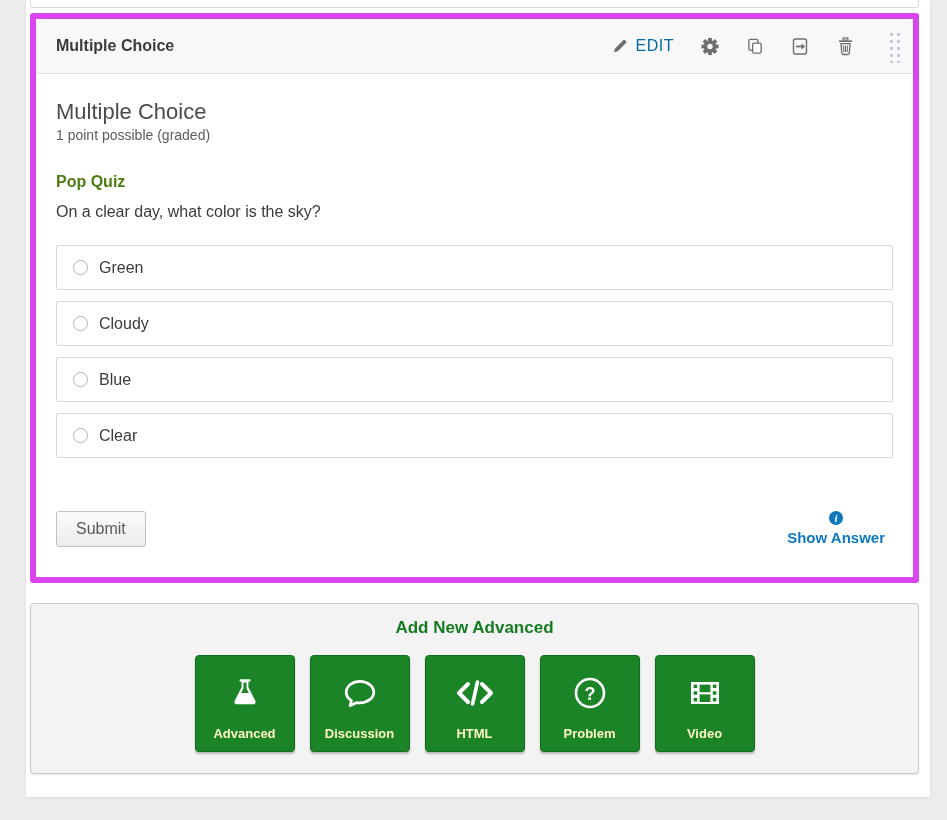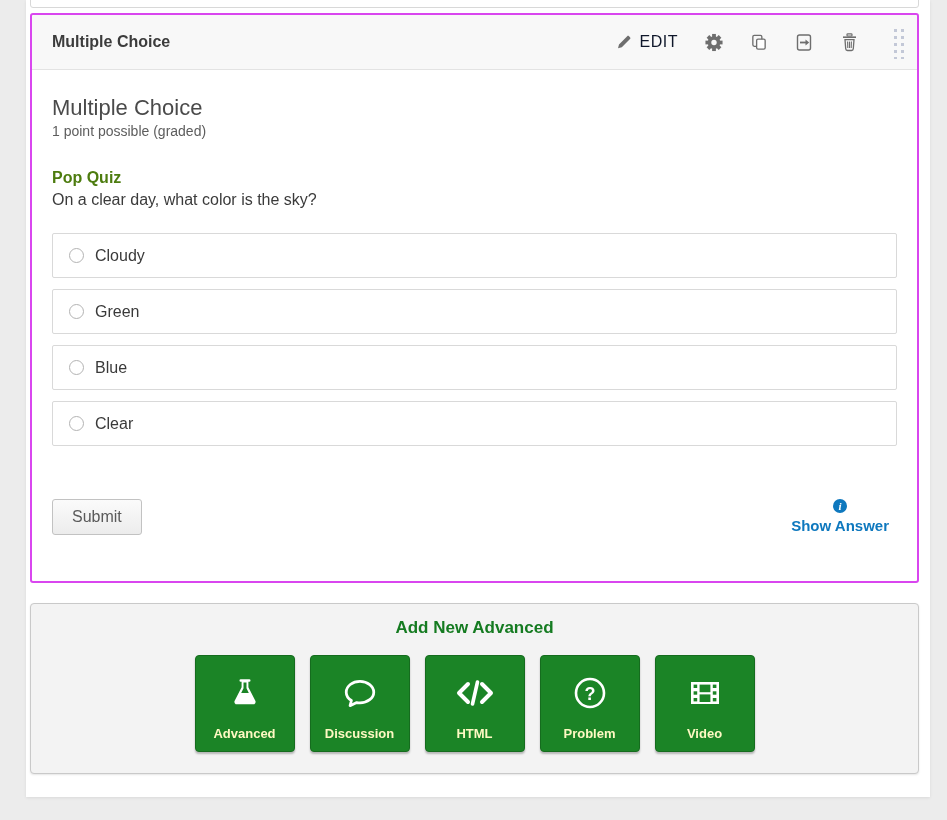--- a/index.html
+++ b/index.html
@@ -7,37 +7,37 @@
   body { background:#ececec; font-family:"Liberation Sans", sans-serif; color:#3e3e3e; }
   .page { position:relative; width:947px; height:820px; overflow:hidden; }
   .content-col { position:absolute; left:26px; top:0; width:904px; height:797px; background:#ffffff; box-shadow:0 1px 3px rgba(0,0,0,0.08); }
 
   
   .prev-sliver { position:absolute; left:4px; top:-9px; width:889px; height:17px; background:#fff;
     border:1px solid #d8d8d8; border-radius:0 0 3px 3px; }
 
   
   .mc-box { position:absolute; left:4px; top:13px; width:889px; height:570px; background:#fff;
-    border:2px solid #d946ef; border-radius:3px; }
+    border:6px solid #d946ef; border-radius:3px; }
   .mc-header { height:55px; background:#f8f8f8; border-bottom:1px solid #e3e3e3; border-radius:3px 3px 0 0;
     display:flex; align-items:center; padding:0 12px 0 20px; }
   .mc-title { font-size:16px; font-weight:bold; color:#3c3c3c; }
   .header-spacer { flex:1; }
   .header-actions { display:flex; align-items:center; gap:27px; }
-  .hdr-btn { display:flex; align-items:center; gap:7px; color:#0f172a; font-size:16px; letter-spacing:0.5px; cursor:pointer; background:none; border:none; font-family:inherit; }
+  .hdr-btn { display:flex; align-items:center; gap:7px; color:#0369a1; font-size:16px; letter-spacing:0.5px; cursor:pointer; background:none; border:none; font-family:inherit; }
   .hdr-icon { width:18px; height:18px; display:inline-flex; align-items:center; justify-content:center; }
   .drag-handle { width:14px; height:34px; margin-left:6px;
     background-image:radial-gradient(circle, #c3c8d7 1.6px, transparent 1.9px);
     background-size:7px 7px; background-position:1px 2px; cursor:grab; }
 
   .mc-body { padding:0 20px; }
   .prob-heading { margin-top:25px; font-size:22px; font-weight:400; color:#4a4a4a; line-height:1.15; }
   .prob-points { margin-top:3px; font-size:14px; color:#5d5d5d; }
   .quiz-title { margin-top:30px; font-size:16px; font-weight:bold; color:#4d7c0f; }
-  .quiz-question { margin-top:4px; font-size:16px; color:#3b3b3b; }
+  .quiz-question { margin-top:12px; font-size:16px; color:#3b3b3b; }
 
   .options { margin-top:24px; }
   .option-row { display:flex; align-items:center; height:45px; border:1px solid #d9d9d9; border-radius:2px;
     padding-left:16px; margin-bottom:11px; background:#fff; cursor:pointer; }
   .radio { width:15px; height:15px; border:1px solid #b3b3b3; border-radius:50%; background:#fff; flex:0 0 auto; }
   .option-label { margin-left:11px; font-size:16px; color:#3a3a3a; }
 
   .actions-row { margin-top:53px; display:flex; justify-content:space-between; align-items:flex-start; }
   .submit-btn { font-family:inherit; font-size:16px; color:#5a5a5a; padding:8px 19px;
     background:linear-gradient(#fbfbfb,#ececec); border:1px solid #c2c2c2; border-radius:3px; cursor:pointer; }
@@ -128,25 +128,25 @@
 
       <div class="mc-body">
         <div class="prob-heading">Multiple Choice</div>
         <div class="prob-points">1 point possible (graded)</div>
         <div class="quiz-title">Pop Quiz</div>
         <div class="quiz-question">On a clear day, what color is the sky?</div>
 
         <div class="options">
           <div class="option-row">
             <span class="radio"></span>
+            <span class="option-label">Green</span>
+          </div>
+          <div class="option-row">
+            <span class="radio"></span>
             <span class="option-label">Cloudy</span>
-          </div>
-          <div class="option-row">
-            <span class="radio"></span>
-            <span class="option-label">Green</span>
           </div>
           <div class="option-row">
             <span class="radio"></span>
             <span class="option-label">Blue</span>
           </div>
           <div class="option-row">
             <span class="radio"></span>
             <span class="option-label">Clear</span>
           </div>
         </div>

